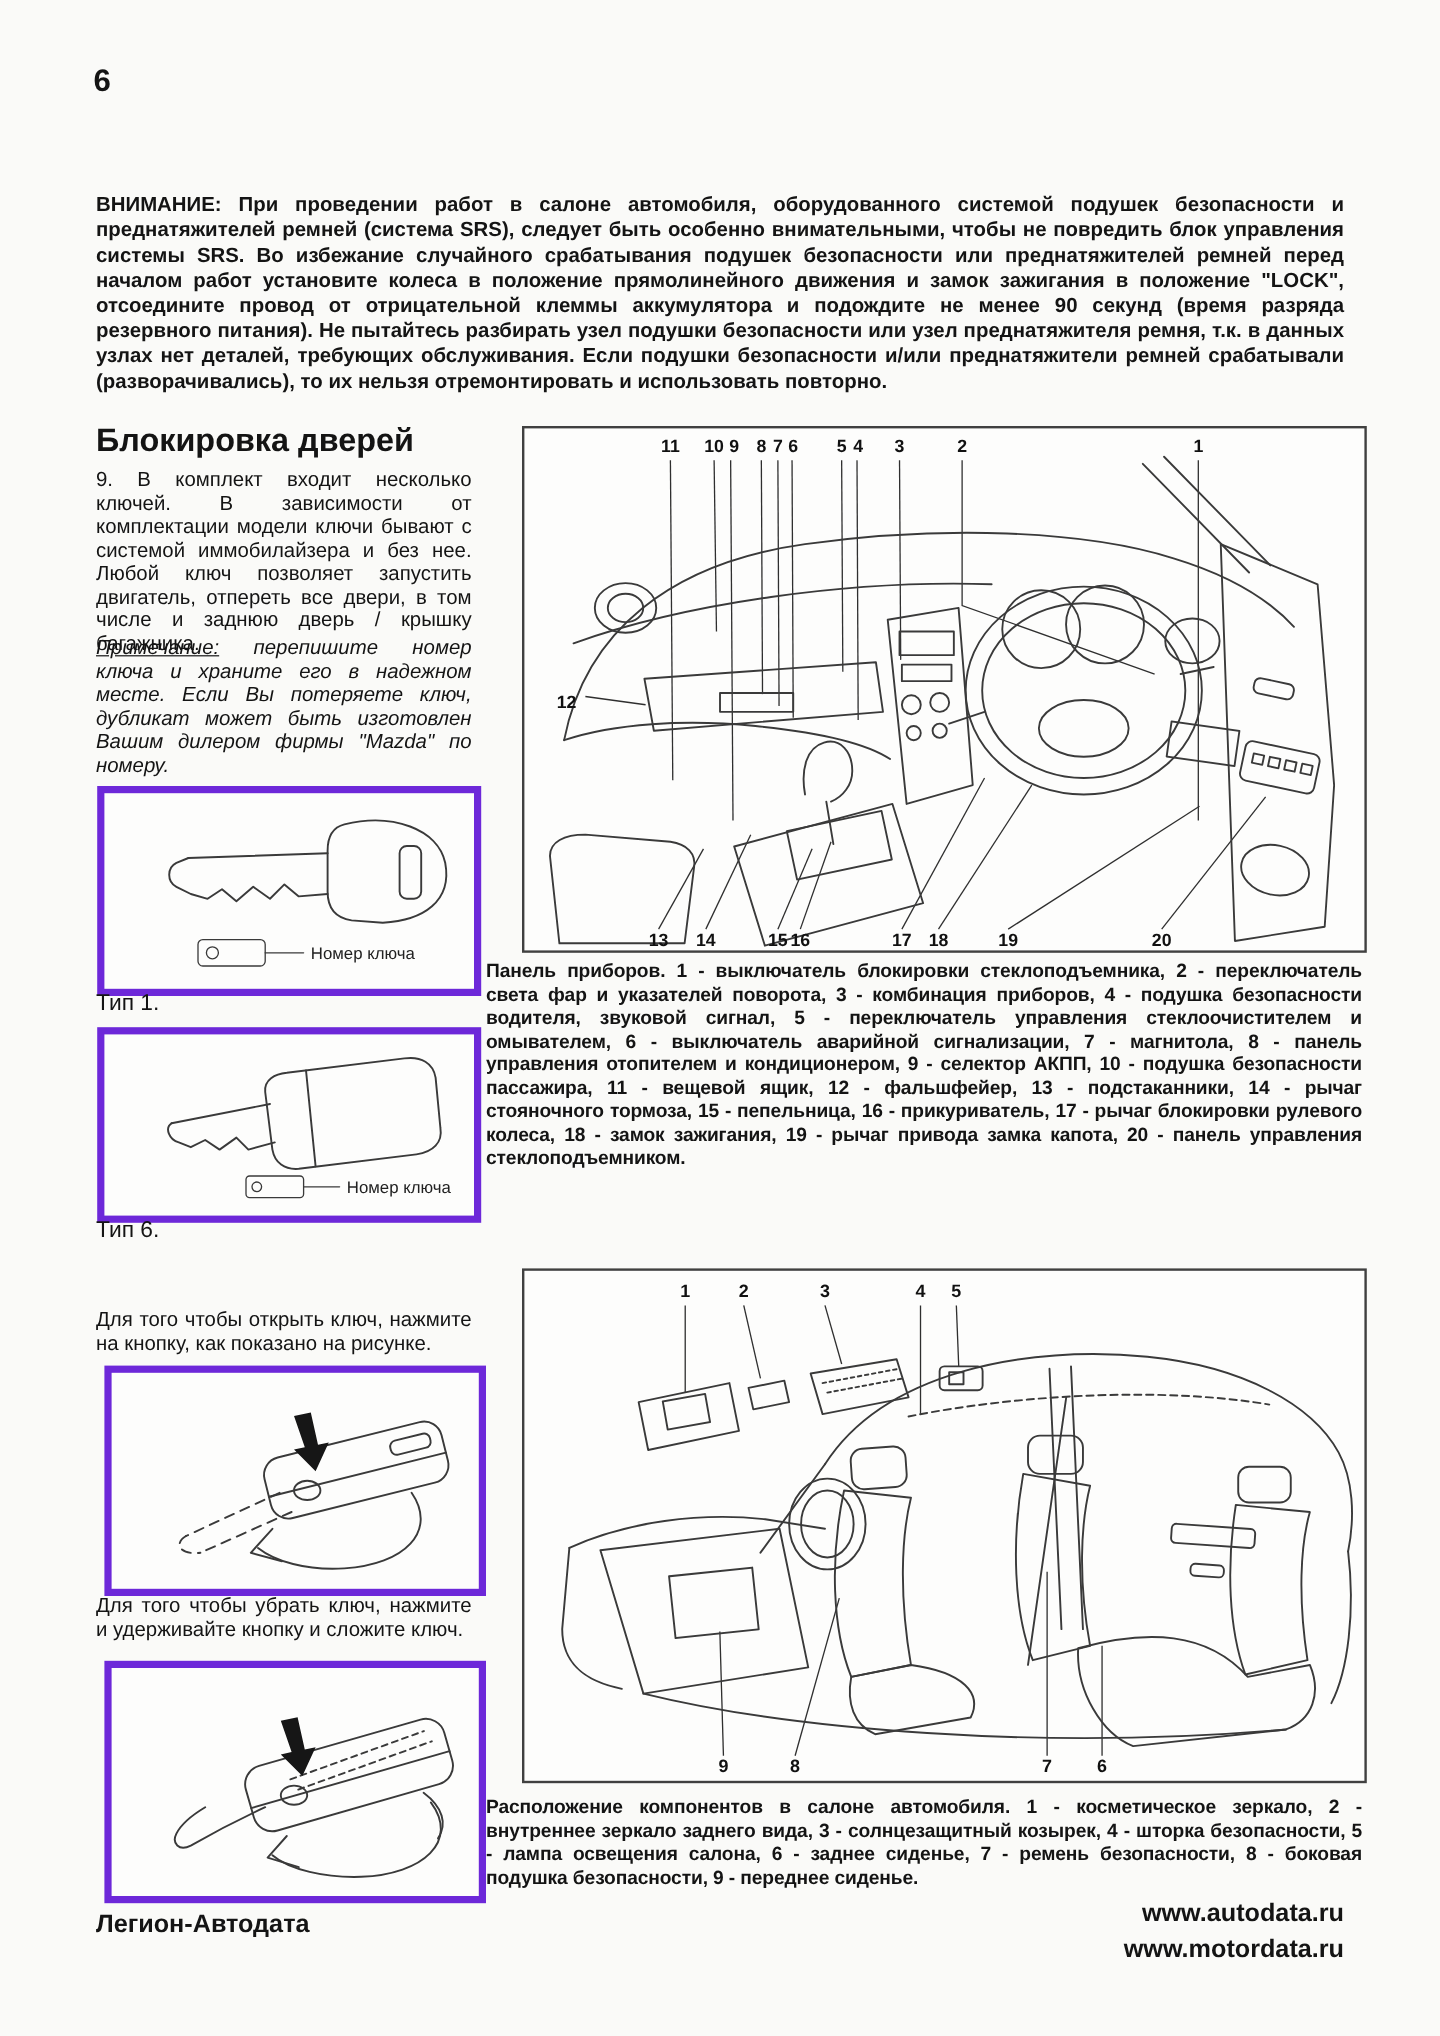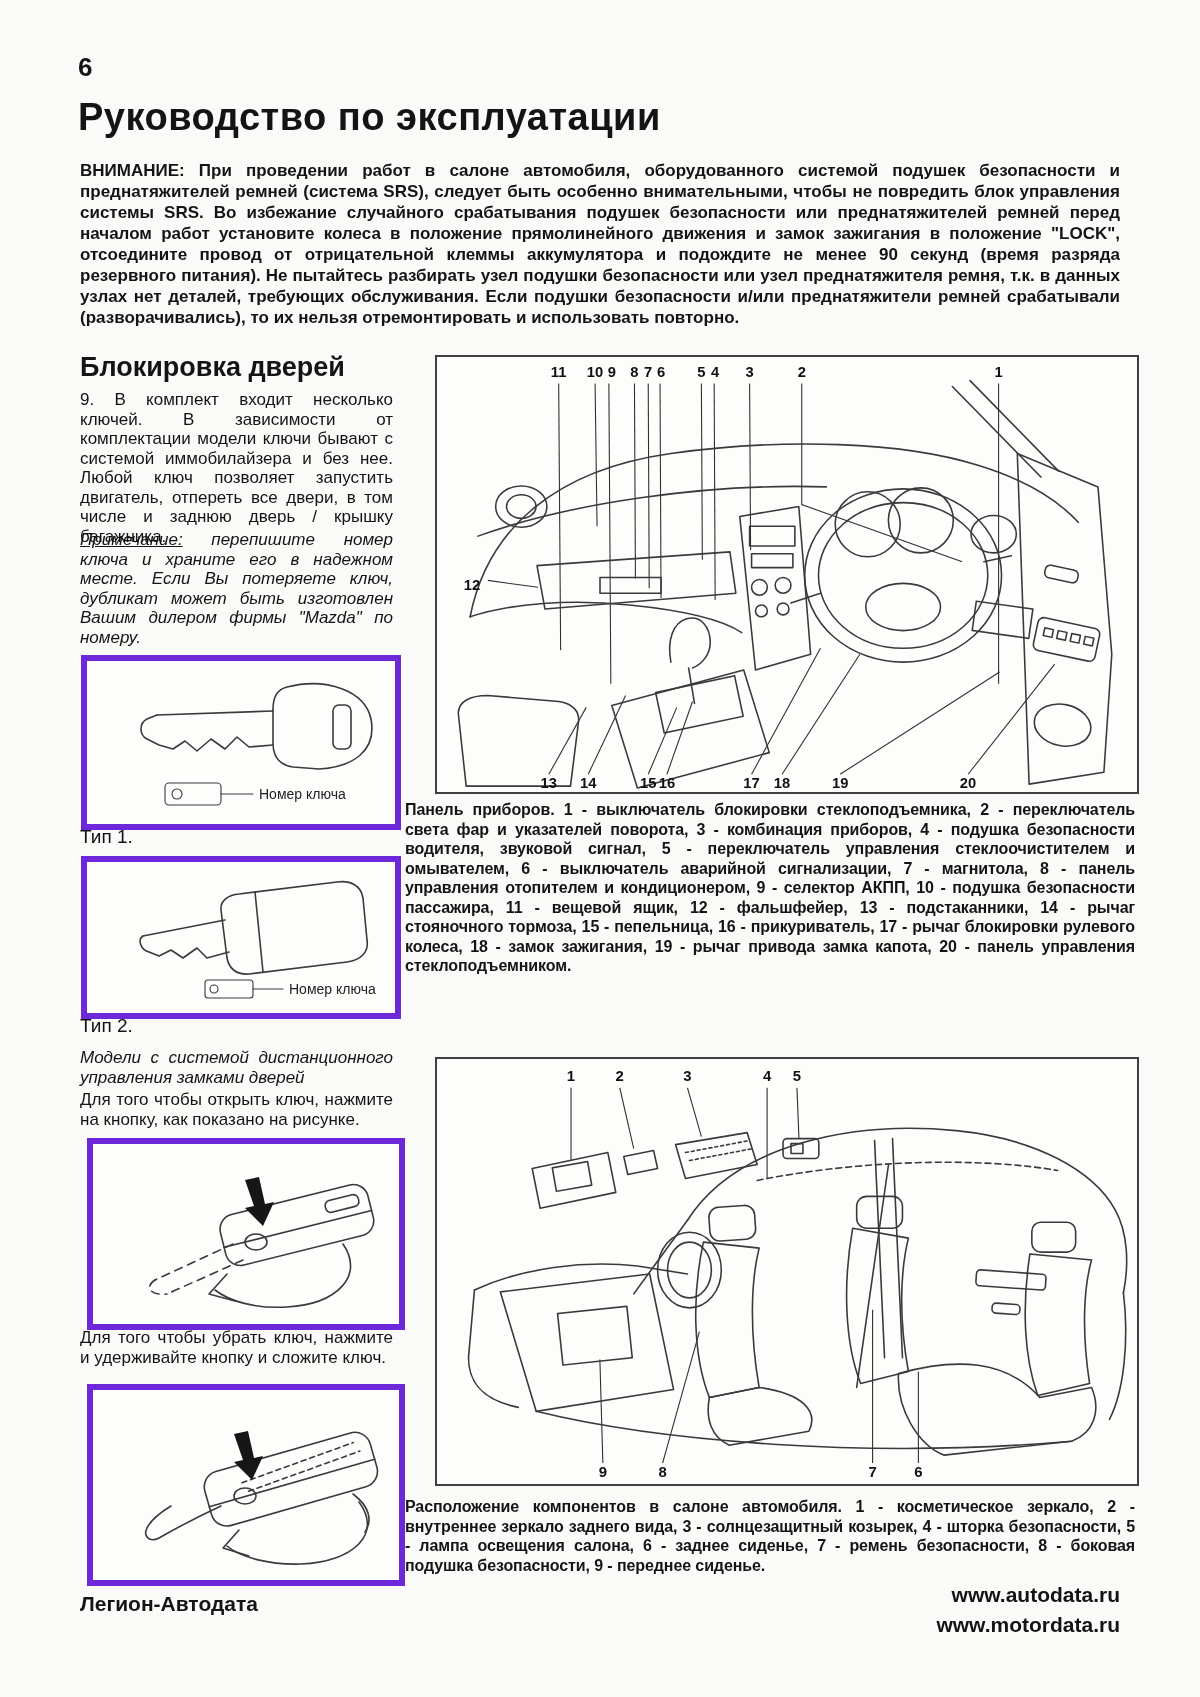--- a/index.html
+++ b/index.html
@@ -28,21 +28,20 @@
   .co{font:bold 15px "Liberation Sans",sans-serif;fill:#111;stroke:none;}
   .lbl{font:14px "Liberation Sans",sans-serif;fill:#222;stroke:none;}
   .blackfill{fill:#161616;stroke:none;}
 </style>
 </head>
 <body>
 
 <div class="page">
 
   <div class="abs pageno">6</div>
-  <div class="abs title">Руководство по эксплуатации</div>
   <div class="abs warning">ВНИМАНИЕ: При проведении работ в салоне автомобиля, оборудованного системой подушек безопасности и преднатяжителей ремней (система SRS), следует быть особенно внимательными, чтобы не повредить блок управления системы SRS. Во избежание случайного срабатывания подушек безопасности или преднатяжителей ремней перед началом работ установите колеса в положение прямолинейного движения и замок зажигания в положение "LOCK", отсоедините провод от отрицательной клеммы аккумулятора и подождите не менее 90 секунд (время разряда резервного питания). Не пытайтесь разбирать узел подушки безопасности или узел преднатяжителя ремня, т.к. в данных узлах нет деталей, требующих обслуживания. Если подушки безопасности и/или преднатяжители ремней срабатывали (разворачивались), то их нельзя отремонтировать и использовать повторно.</div>
 
   <div class="abs h2">Блокировка дверей</div>
   <div class="abs lcol" style="left:80px;top:390px;">9. В комплект входит несколько ключей. В зависимости от комплектации модели ключи бывают с системой иммобилайзера и без нее. Любой ключ позволяет запустить двигатель, отпереть все двери, в том числе и заднюю дверь / крышку багажника.</div>
   <div class="abs lcol note" style="left:80px;top:530px;">
     <span class="nlabel">Примечание:</span><span> перепишите номер ключа и храните его в надежном месте. Если Вы потеряете ключ, дубликат может быть изготовлен Вашим дилером фирмы "Mazda" по номеру.</span>
   </div>
 
   <div class="abs imgbox" style="left:81px;top:655px;width:308px;height:163px;">
     <svg width="308" height="163" viewBox="0 0 308 163">
@@ -75,23 +74,22 @@
         <path d="M142,90 L120,96 L110,86 L96,96 L84,88 L72,94 L62,90 C54,88 50,78 56,74"></path>
       </g>
       <g class="sketch thin">
         <rect x="118" y="118" width="48" height="18" rx="3"></rect>
         <circle cx="127" cy="127" r="4"></circle>
         <line x1="166" y1="127" x2="196" y2="127"></line>
       </g>
       <text class="lbl" x="202" y="132">Номер ключа</text>
     </svg>
   </div>
-  <div class="abs typlabel" style="top:1015px;">Тип 2.</div>
-
-  <div class="abs lcol ital" style="left:80px;top:1048px;">Модели с системой дистанционного управления замками дверей</div>
+  <div class="abs typlabel" style="top:1015px;">Тип 6.</div>
+
   <div class="abs lcol" style="left:80px;top:1090px;">Для того чтобы открыть ключ, нажмите на кнопку, как показано на рисунке.</div>
 
   <div class="abs imgbox" style="left:87px;top:1138px;width:306px;height:180px;">
     <svg width="306" height="180" viewBox="0 0 306 180">
       <g class="sketch" transform="rotate(-14 200 82)">
         <rect x="128" y="56" width="152" height="52" rx="15"></rect>
         <path d="M128,86 L280,86"></path>
         <rect x="236" y="66" width="34" height="12" rx="5"></rect>
       </g>
       <g class="sketch">

